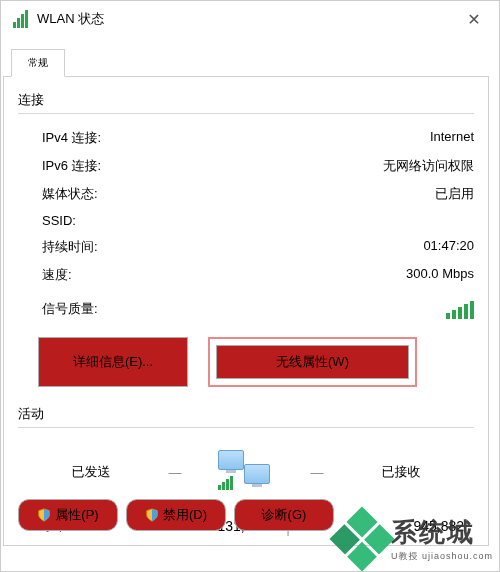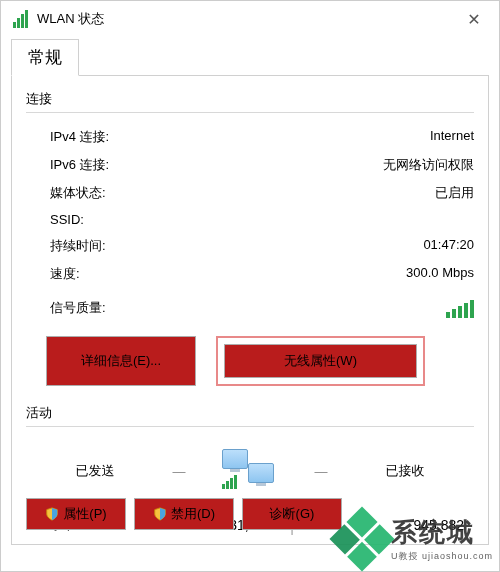--- a/index.html
+++ b/index.html
@@ -4,22 +4,22 @@
 <style>
 * { box-sizing: border-box; margin: 0; padding: 0; }
 body { font-family: "Microsoft YaHei", "Segoe UI", sans-serif; font-size: 13px; color: #000; background: #fff; width: 500px; height: 572px; overflow: hidden; position: relative; }
 .window { width: 500px; height: 572px; border: 1px solid #ccc; background: #fff; position: relative; }
 .titlebar { height: 36px; display: flex; align-items: center; padding: 13px 2px; }
 .titlebar .icon { width: 18px; height: 18px; margin: 0 6px 0 10px; display: inline-flex; align-items: flex-end; }
 .titlebar .icon span { display: inline-block; width: 3px; margin-right: 1px; background: #2ea44f; }
 .titlebar .title { flex: 1; font-size: 13px; color: #000; }
 .titlebar .close { width: 46px; height: 30px; display: flex; align-items: center; justify-content: center; font-size: 16px; color: #555; cursor: pointer; }
 .tabs { padding: 2px 10px 0 10px; }
-.tab { display: inline-block; background: #fff; border: 1px solid #d0d0d0; border-bottom: 1px solid #fff; padding: 6px 16px; font-size: 17px; position: relative; z-index: 2; }
-.tab-content { border: 1px solid #d0d0d0; margin: -1px 10px 10px 10px; padding: 14px 14px 10px 14px; position: relative; height: 470px; }
+.tab { display: inline-block; background: #fff; border: 1px solid #d0d0d0; border-bottom: 1px solid #fff; padding: 6px 16px; font-size: 10px; position: relative; z-index: 2; margin-top: 10px; }
+.tab-content { border: 1px solid #d0d0d0; margin: -1px 10px 10px 2px; padding: 14px 14px 10px 14px; position: relative; height: 470px; }
 .group-title { font-size: 13px; margin-bottom: 2px; }
 .hr { border: none; border-top: 1px solid #d8d8d8; margin: 4px 0 10px 0; }
 .row { display: flex; justify-content: space-between; padding: 5px 0 5px 24px; font-size: 13px; }
 .row .label { color: #000; }
 .row .value { color: #000; text-align: right; }
 .signal-row { display: flex; justify-content: space-between; align-items: center; padding: 10px 0 14px 24px; }
 .signal-bars { display: inline-flex; align-items: flex-end; height: 20px; }
 .signal-bars span { display: inline-block; width: 4px; margin-left: 2px; background: #2ea44f; }
 .button-row { display: flex; gap: 20px; padding: 4px 0 18px 20px; }
 .btn { background: #b91c1c; border: 1px solid #adadad; padding: 7px 0; font-size: 13px; text-align: center; cursor: pointer; }
@@ -34,21 +34,21 @@
 .monitor::after { content: ''; position: absolute; bottom: -4px; left: 50%; transform: translateX(-50%); width: 10px; height: 3px; background: #b8c8d8; }
 .monitor.m1 { left: 4px; top: 0; }
 .monitor.m2 { left: 30px; top: 14px; }
 .net-bars { position: absolute; left: 4px; top: 26px; display: inline-flex; align-items: flex-end; }
 .net-bars span { display: inline-block; width: 3px; margin-right: 1px; background: #2ea44f; }
 .bytes-row { display: flex; align-items: center; padding: 14px 10px 0 24px; }
 .bytes-label { width: 70px; }
 .bytes-val { flex: 1; text-align: right; font-size: 14px; }
 .bytes-div { width: 40px; text-align: center; font-size: 20px; color: #bbb; }
 .bottom-buttons { position: absolute; left: 14px; bottom: 14px; display: flex; gap: 8px; }
-.bottom-buttons .btn { width: 100px; padding: 6px 0; display: flex; align-items: center; justify-content: center; gap: 4px; }
+.bottom-buttons .btn { width: 100px; padding: 6px 0; display: flex; align-items: center; justify-content: center; gap: 4px; border-radius: 11px; }
 .shield { width: 14px; height: 14px; display: inline-block; }
 .shield svg { width: 14px; height: 14px; }
 .ssid-blur { filter: blur(4px); color: #ccc; }
 .watermark { position: absolute; right: 6px; bottom: 8px; display: flex; align-items: center; gap: 6px; opacity: 0.92; pointer-events: none; }
 .wm-icon { width: 46px; height: 46px; transform: rotate(45deg); display: grid; grid-template-columns: 1fr 1fr; grid-template-rows: 1fr 1fr; gap: 3px; }
 .wm-icon div { background: #25b66f; }
 .wm-icon div:nth-child(3) { background: #1a9258; }
 .wm-text { color: #333; }
 .wm-text .big { font-size: 26px; font-weight: 700; letter-spacing: 2px; }
 .wm-text .small { font-size: 9px; letter-spacing: 1px; opacity: .85; }

